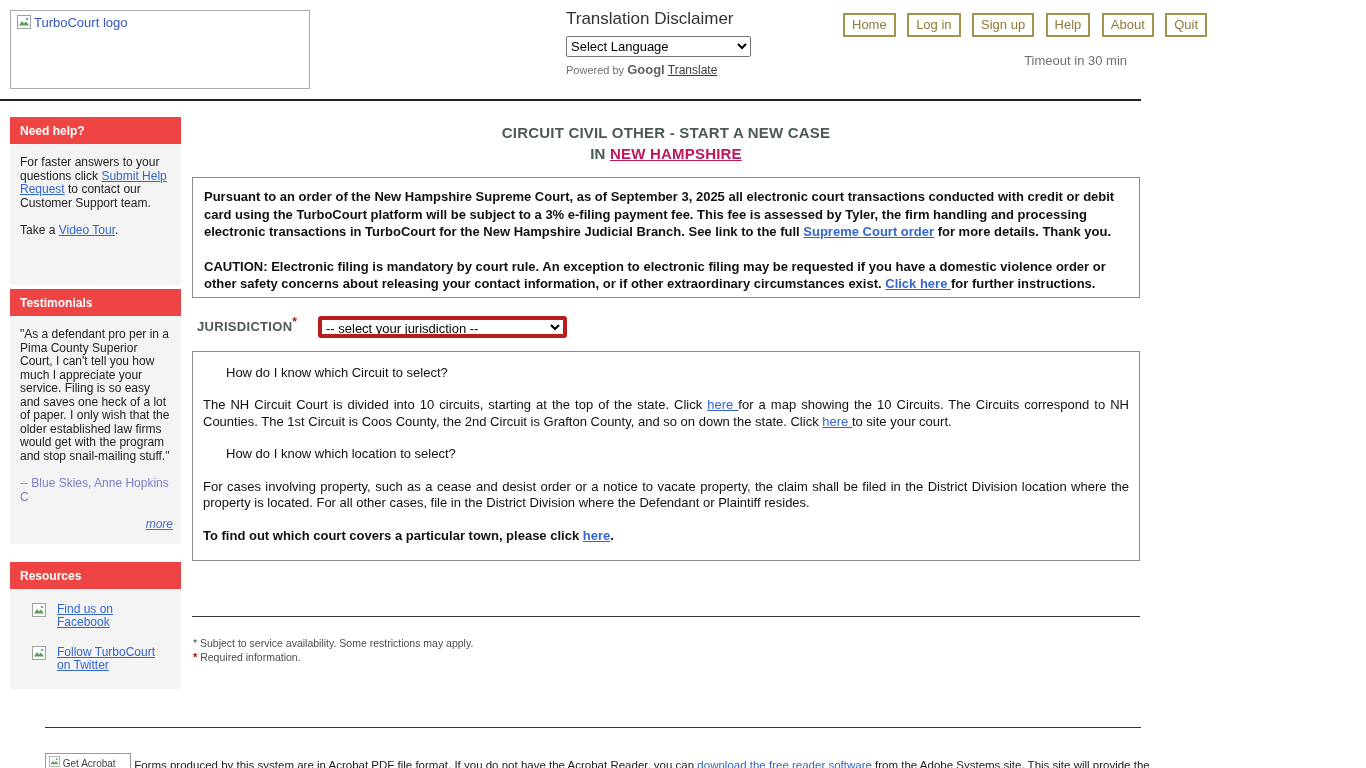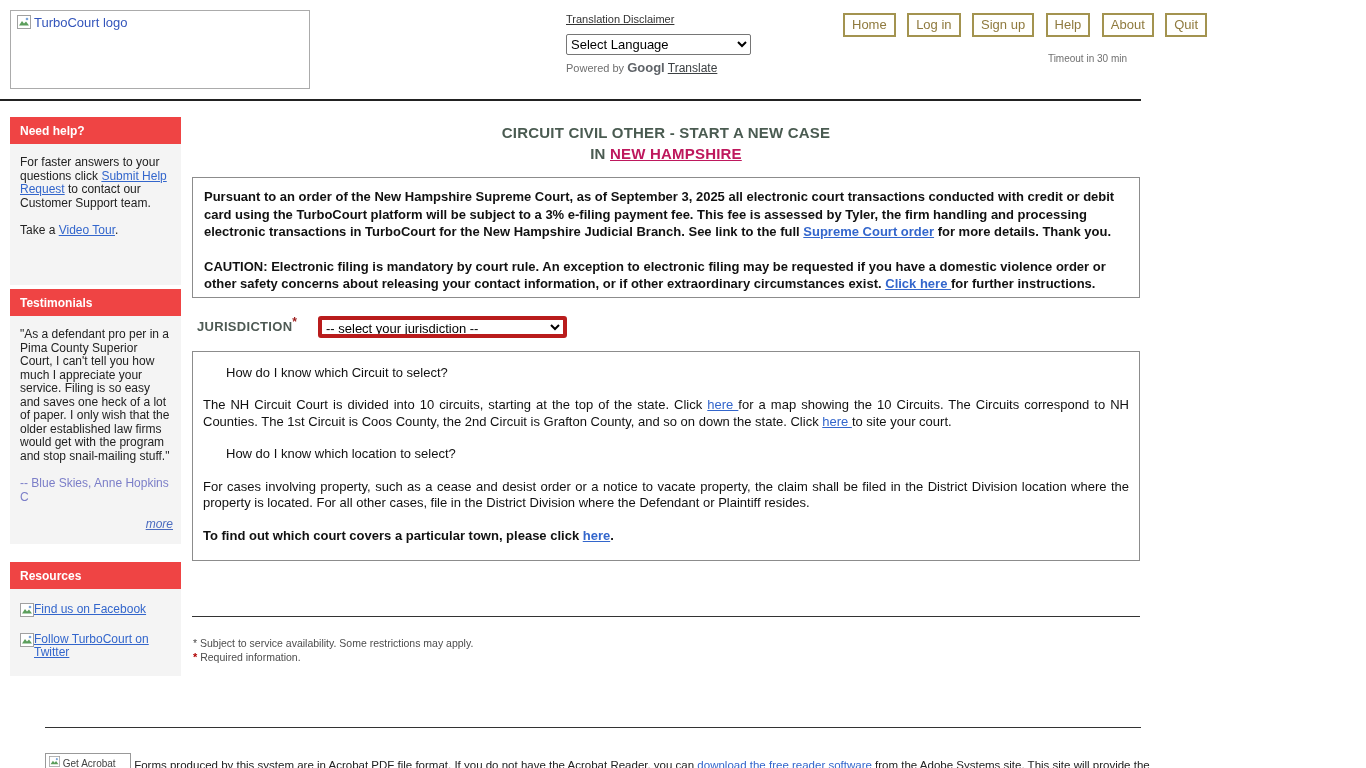--- a/index.html
+++ b/index.html
@@ -6,50 +6,50 @@
   html,body { width:1366px; height:768px; overflow:hidden; background:#fff;
     font-family:"Liberation Sans", sans-serif; color:#222; }
   .page { position:relative; width:1366px; height:768px; }
 
   
   .logo-box { position:absolute; left:10px; top:10px; width:300px; height:79px;
     border:1px solid #ababab; padding:4px 6px; }
   .logo-link { color:#3355bb; text-decoration:none; font-size:13px; display:inline-flex; gap:3px; align-items:flex-start;}
   .broken-img { display:inline-block; line-height:0; }
   .translate-block { position:absolute; left:566px; top:9px; width:200px; }
-  .disclaimer-link { font-size:11px; color:#333; text-decoration:underline; cursor:pointer; }
+  .disclaimer-link { font-size:17px; color:#333; cursor:pointer; }
   .lang-select { margin-top:7px; width:185px; height:21px; font-size:13px;
     font-family:"Liberation Sans",sans-serif; border:1px solid #767676; border-radius:2px; background:#fff; }
   .powered { margin-top:5px; font-size:11px; color:#6f6f6f; }
   .powered .goog { font-size:13px; font-weight:bold; color:#5f6368; }
   .powered .trans { font-size:12px; font-weight:normal; color:#3c4043; text-decoration:underline; cursor:pointer;}
   .nav-row { position:absolute; left:843px; top:13px; width:290px; white-space:nowrap; }
   .nav-btn { display:inline-block; border:2px solid #a3934f; border-radius:0; background:#fffffd;
     color:#8f7a3d; font-size:13px; font-family:"Liberation Sans",sans-serif; padding:2px 7px 3px;
     margin-right:7px; cursor:pointer; }
   .nav-btn:last-child { margin-right:0; }
   .timeout { position:absolute; left:843px; top:53px; width:284px; text-align:right;
-    font-size:10px; color:#707070; }
+    font-size:13px; color:#707070; }
   .header-rule { position:absolute; left:0; top:99px; width:1141px; height:2px; background:#222; }
 
   
   .sidebar { position:absolute; left:10px; top:117px; width:171px; font-size:12px; }
   .panel-header { background:#ef4444; color:#fff; font-weight:bold; font-size:12px;
     padding:7px 10px 6px; }
   .panel-body { background:#f4f4f4; padding:12px 8px 12px 10px; color:#222; line-height:13.5px; }
   .panel-body p { margin:0 0 14px; }
   .panel-body p:last-child { margin-bottom:0; }
   .lnk { color:#3366cc; text-decoration:underline; cursor:pointer; }
   .sb-gap-sm { height:4px; } .sb-gap-lg { height:18px; }
   .need-help-body { min-height:141px; }
   .testimonial-body { min-height:190px; }
   .attribution { color:#7b7ec8; margin-top:9px; }
   .more-wrap { text-align:right; margin-top:14px; }
   .more-link { color:#4a6bbf; font-style:italic; text-decoration:underline; cursor:pointer; }
-  .res-row { display:flex; gap:0; margin:2px 0 16px; align-items:flex-start; }
+  .res-row { display:flex; gap:11px; margin:2px 12px 16px; align-items:flex-start; }
   .res-row:last-child { margin-bottom:4px; }
 
   
   .main { position:absolute; left:192px; top:115px; width:948px; }
   .page-title { text-align:center; font-weight:bold; font-size:15px; color:#4a5b51;
     line-height:21px; margin-top:7px; letter-spacing:0.2px; }
   .state-link { text-decoration:underline; color:#be185d; cursor:pointer; }
   .notice-box { border:1px solid #8c8c8c; margin-top:13px; padding:10px 11px 4px;
     font-size:13px; font-weight:bold; line-height:17.5px; color:#111; }
   .notice-box p { margin:0; }

